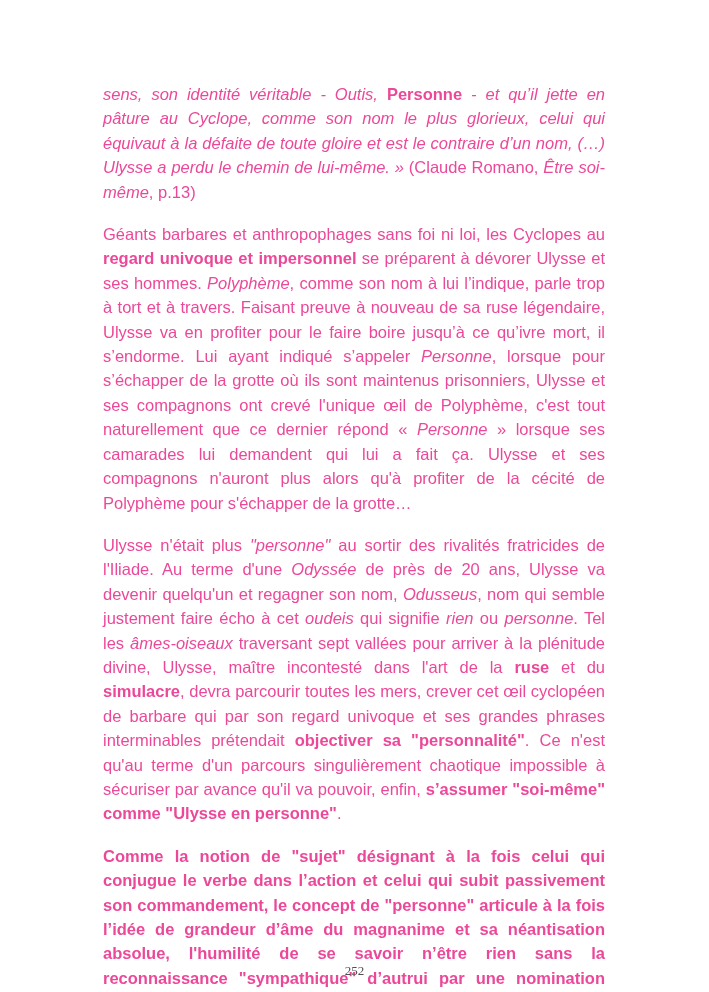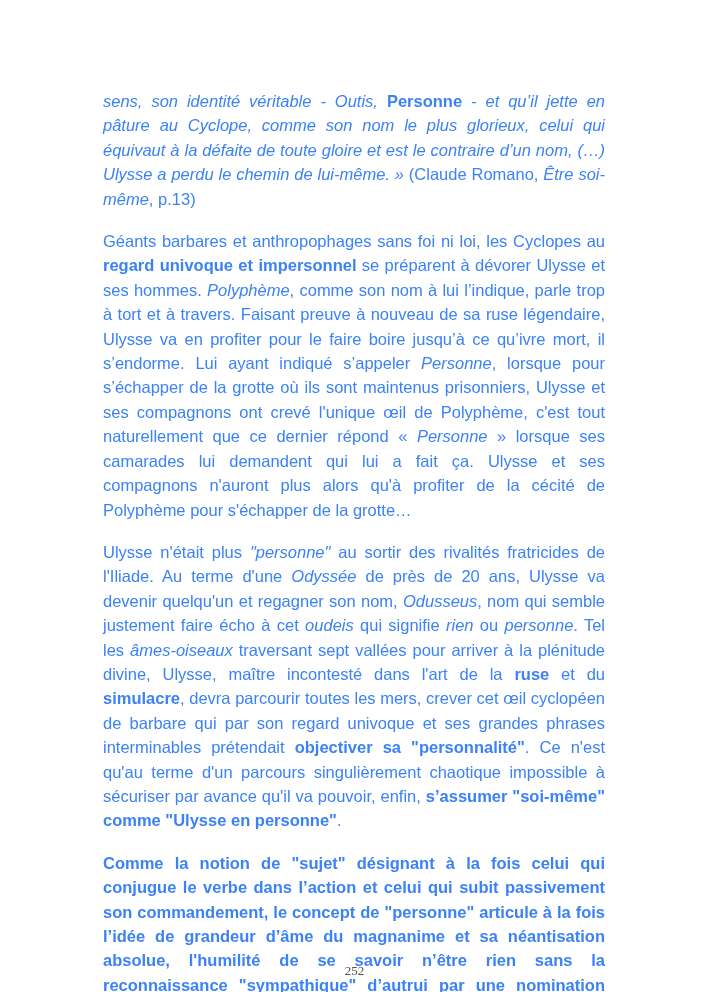--- a/index.html
+++ b/index.html
@@ -15,25 +15,25 @@
     overflow: hidden;
     font-family: "Liberation Sans", sans-serif;
   }
   .text-block {
     position: absolute;
     left: 103px;
     top: 78px;
     width: 502px;
   }
   .text-block p {
-    margin: 11px 0 18px 0;
+    margin: 4px 0 18px 0;
     font-size: 16.5px;
     line-height: 24.4px;
     text-align: justify;
-    color: #3b82f6;
+    color: #ec4899;
     letter-spacing: 0px;
   }
   .run-normal { font-style: normal; font-weight: normal; }
   .run-italic { font-style: italic; font-weight: normal; }
   .run-bold { font-style: normal; font-weight: bold; }
   .run-bold-italic { font-weight: bold; }
   .page-footer {
     position: absolute;
     left: 0;
     top: 963px;

